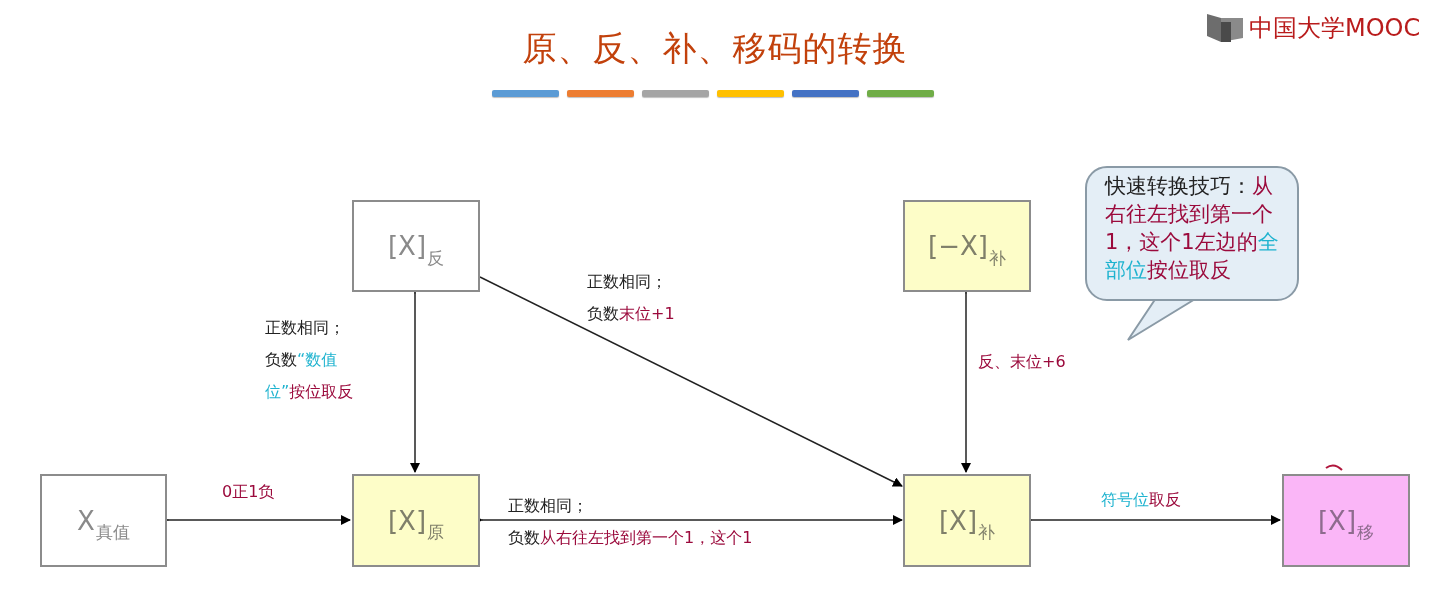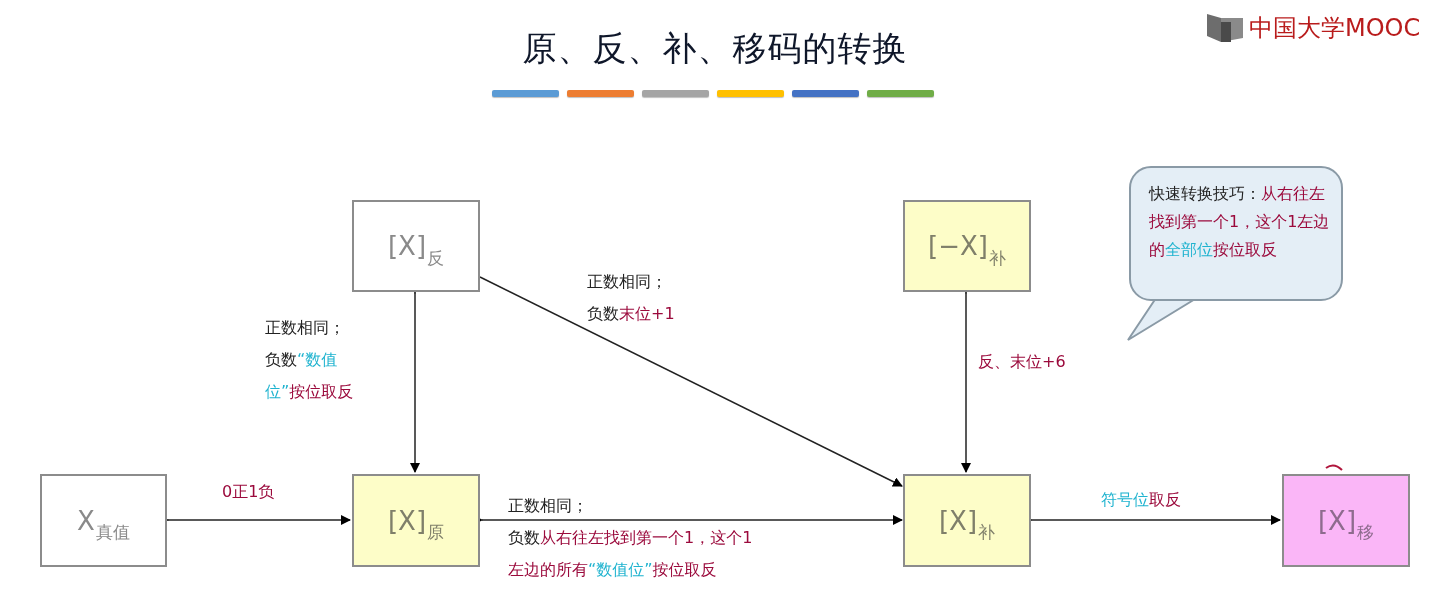--- a/index.html
+++ b/index.html
@@ -1,35 +1,35 @@
 <!DOCTYPE html>
 <html><head>
 <meta charset="utf-8">
 <style>
   html, body { margin: 0; padding: 0; background: #ffffff; }
   body { width: 1445px; height: 607px; position: relative; overflow: hidden;
          font-family: "DejaVu Sans", "Liberation Sans", sans-serif; }
   .title { position: absolute; left: 470px; top: 26px; width: 490px; text-align: center;
-           font-family: "DejaVu Serif", "Liberation Serif", serif; font-size: 34px; color: #0f172a;
+           font-family: "DejaVu Serif", "Liberation Serif", serif; font-size: 34px; color: #c2410c;
            letter-spacing: 1px; }
   .bars { position: absolute; left: 492px; top: 90px; display: flex; gap: 8px; }
   .bars span { display: block; width: 67px; height: 7px; border-radius: 2px; box-shadow: 0 1px 1px rgba(0,0,0,0.25); }
   .logo { position: absolute; left: 1205px; top: 12px; display: flex; align-items: center; color: #b91c1c; font-size: 24px; }
   .logo svg { margin-right: 4px; }
   .box { position: absolute; border: 2px solid #8c8c8c; box-sizing: border-box; display: flex; align-items: center; justify-content: center;
          color: #7f7f6a; font-size: 26px; }
   .box .sub { font-size: 17px; position: relative; top: 12px; margin-left: 1px; }
   .white { background: #ffffff; color: #8a8a8a; }
   .yellow { background: #fdfdc8; }
   .pink { background: #fab6f7; color: #8e6b8e; }
   .label { position: absolute; font-size: 16px; line-height: 32px; color: #222; white-space: nowrap; }
   .r { color: #9b0a3c; }
   .c { color: #1fb3cf; }
-  .bubble { position: absolute; left: 1129px; top: 166px; width: 214px; height: 135px; background: #e4eef6; border: 2px solid #8a9aa6;
-            border-radius: 22px; box-sizing: border-box; padding: 12px 10px 0 18px; font-size: 16px; line-height: 28px; color: #222; }
+  .bubble { position: absolute; left: 1085px; top: 166px; width: 214px; height: 135px; background: #e4eef6; border: 2px solid #8a9aa6;
+            border-radius: 22px; box-sizing: border-box; padding: 4px 10px 0 18px; font-size: 21px; line-height: 28px; color: #222; }
   svg.lines { position: absolute; left: 0; top: 0; }
 </style>
 </head>
 <body>
 
 <div class="title">原、反、补、移码的转换</div>
 <div class="bars">
   <span style="background:#5b9bd5"></span>
   <span style="background:#ed7d31"></span>
   <span style="background:#a5a5a5"></span>
@@ -97,21 +97,20 @@
 </div>
 
 <div class="label" style="left:587px;top:266px;">
   <div>正数相同；</div>
   <div><span>负数</span><span class="r">末位+1</span></div>
 </div>
 
 <div class="label" style="left:508px;top:490px;">
   <div>正数相同；</div>
   <div><span>负数</span><span class="r">从右往左找到第一个1，这个1</span></div>
-  <div><span class="r">左边的所有</span><span class="c">“数值位”</span><span class="r">按位取反</span></div>
 </div>
 
 <div class="label" style="left:978px;top:346px;">
   <div class="r">反、末位+6</div>
 </div>
 
 <div class="label" style="left:1101px;top:484px;">
   <span class="c">符号位</span><span class="r">取反</span>
 </div>
 

